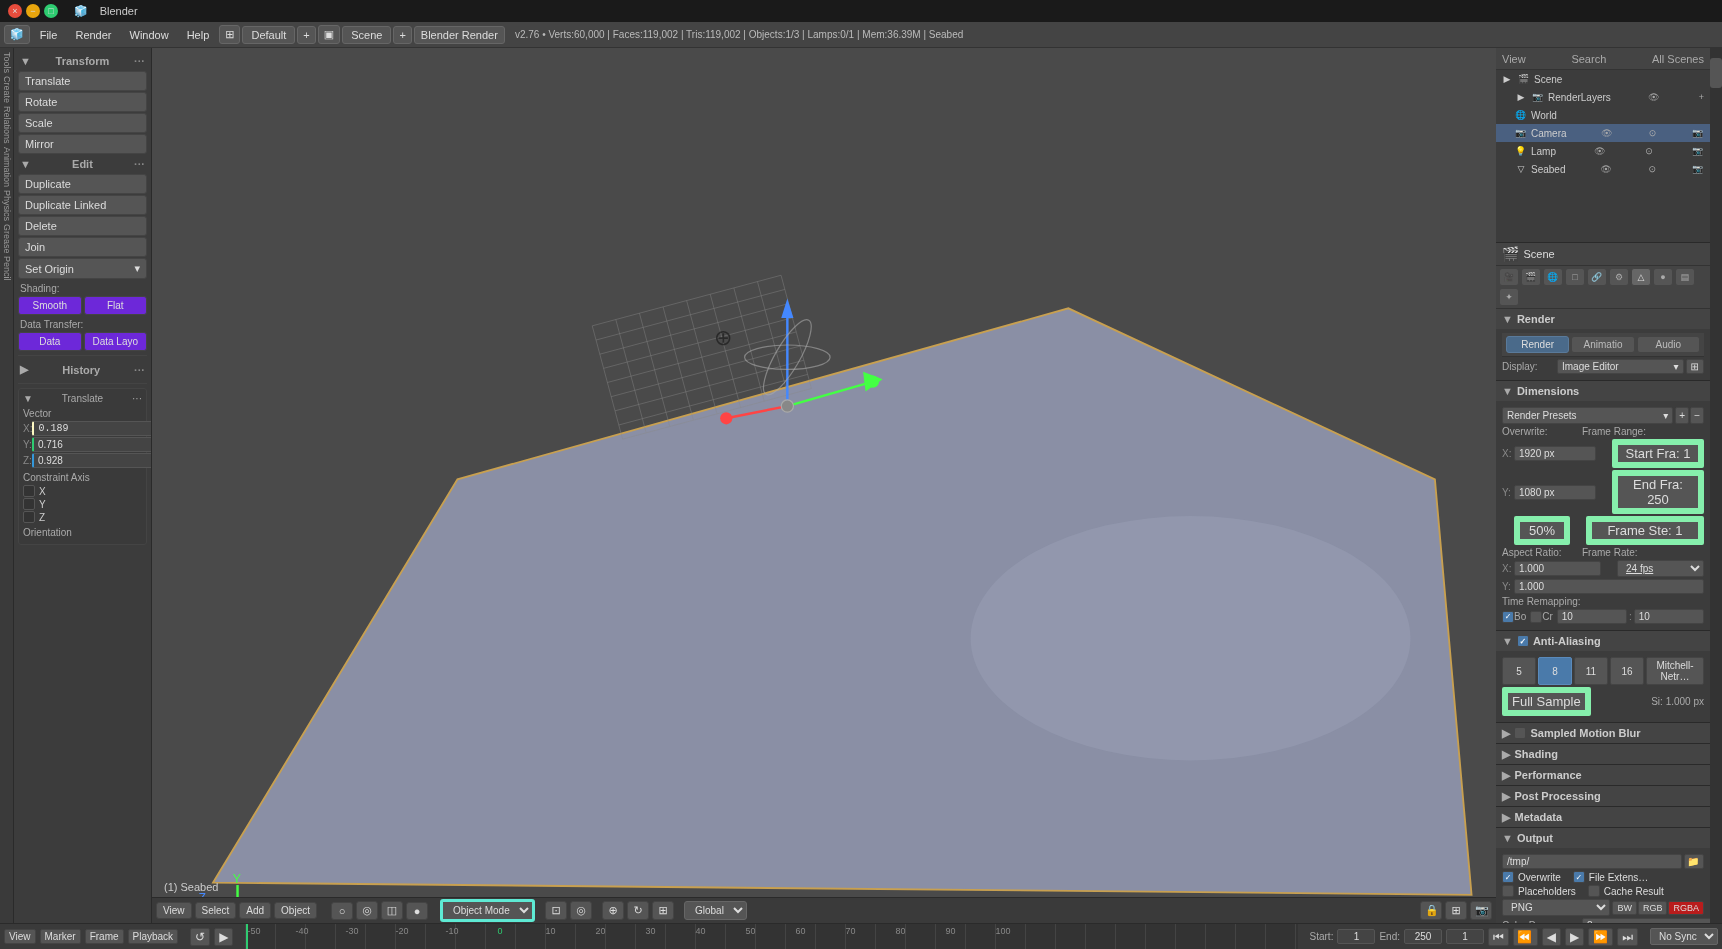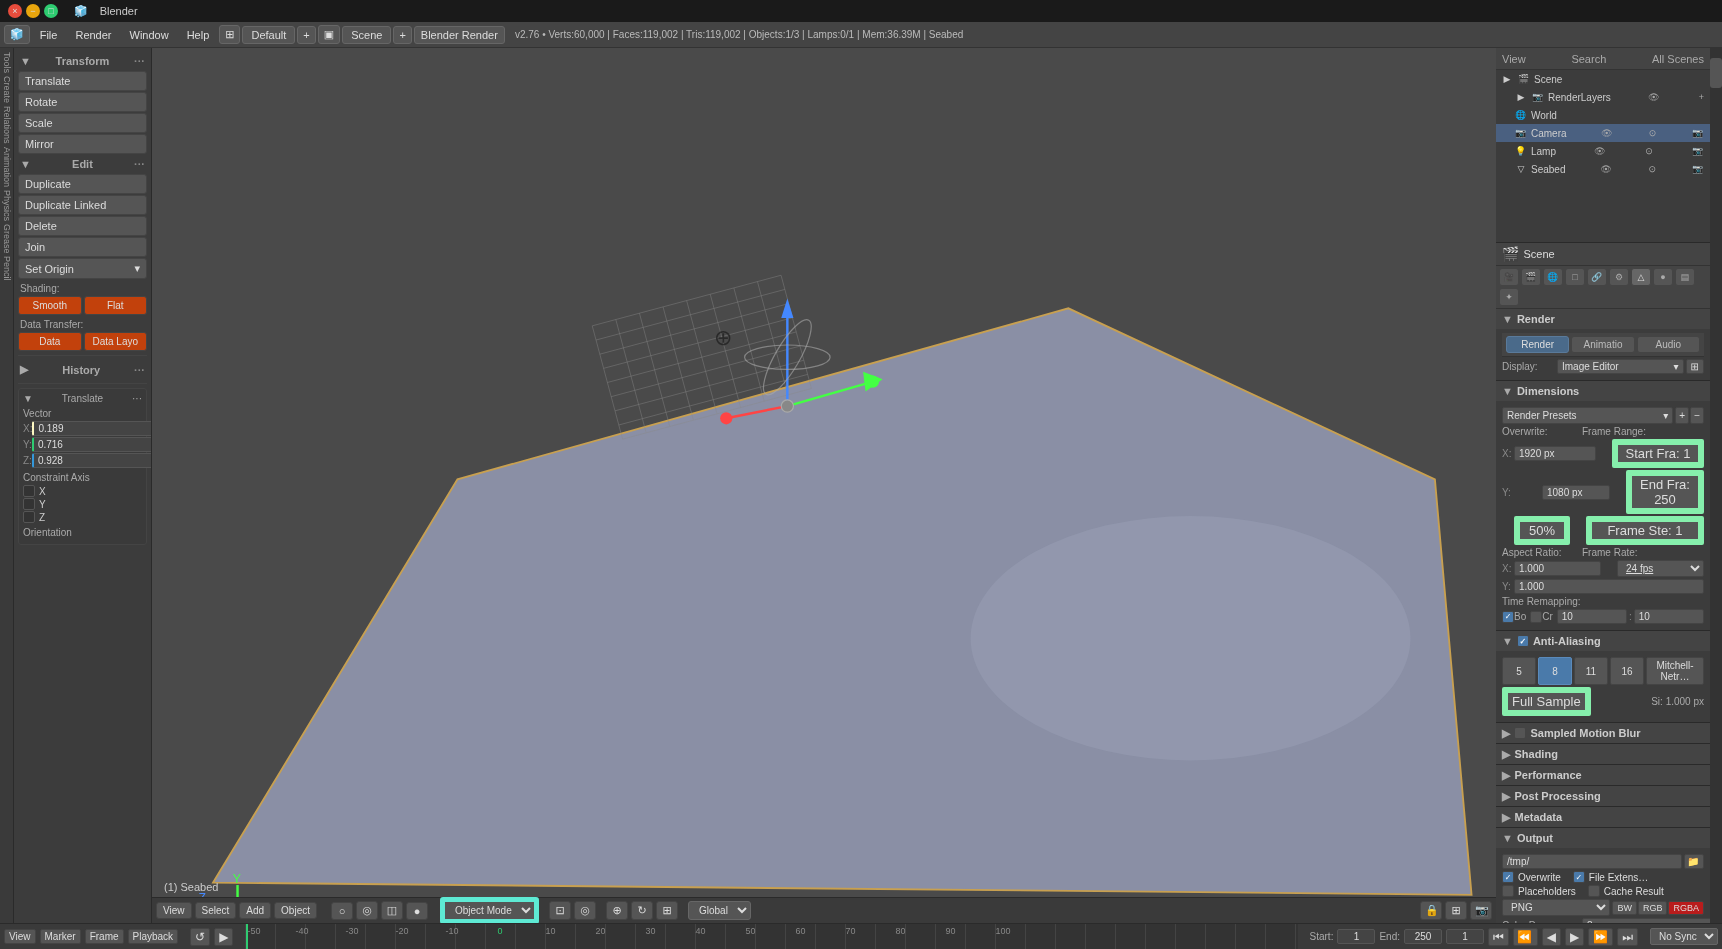--- a/index.html
+++ b/index.html
@@ -34,33 +34,33 @@
     
     #left-panel { width: 138px; background: #3c3c3c; border-right: 1px solid #2a2a2a; overflow-y: auto; padding: 4px; }
     #left-panel::-webkit-scrollbar { width: 6px; }
     #left-panel::-webkit-scrollbar-track { background: #333; }
     #left-panel::-webkit-scrollbar-thumb { background: #555; }
 
     .section-header { display: flex; align-items: center; justify-content: space-between; padding: 3px 2px; color: #aaa; font-size: 11px; font-weight: bold; cursor: pointer; }
     .section-header .arrow { color: #888; }
     .panel-btn { display: block; width: 100%; background: #555; border: 1px solid #444; color: #ddd; padding: 3px 6px; margin: 1px 0; border-radius: 3px; font-size: 11px; text-align: left; cursor: pointer; }
     .panel-btn-row { display: flex; gap: 2px; margin: 1px 0; }
-    .panel-btn-half { flex: 1; background: #c2410c; border: 1px solid #444; color: #ddd; padding: 3px 4px; border-radius: 3px; font-size: 10px; text-align: center; cursor: pointer; }
+    .panel-btn-half { flex: 1; background: #6d28d9; border: 1px solid #444; color: #ddd; padding: 3px 4px; border-radius: 3px; font-size: 10px; text-align: center; cursor: pointer; }
     .panel-dropdown { display: flex; align-items: center; background: #555; border: 1px solid #444; color: #ddd; padding: 3px 6px; margin: 1px 0; border-radius: 3px; font-size: 11px; cursor: pointer; width: 100%; }
     .panel-label { padding: 3px 2px 1px; color: #aaa; font-size: 10px; }
     .separator { height: 1px; background: #444; margin: 4px 0; }
 
     
     .translate-section { margin-top: 4px; padding: 4px; background: #3a3a3a; border: 1px solid #444; border-radius: 3px; }
     .translate-title { display: flex; justify-content: space-between; color: #aaa; font-size: 10px; margin-bottom: 4px; }
     .vector-label { color: #aaa; font-size: 10px; margin-bottom: 2px; }
     .coord-row { display: flex; align-items: center; margin: 1px 0; }
     .coord-label { width: 16px; color: #888; font-size: 10px; }
     .coord-input { flex: 1; background: #444; border: 1px solid #555; color: #ddd; padding: 1px 4px; border-radius: 2px; font-size: 10px; }
-    .coord-input.x { border-left: 2px solid #fef9c3; }
+    .coord-input.x { border-left: 2px solid #fef9c3; font-family: Liberation Mono, monospace; }
     .coord-input.y { border-left: 2px solid #2ecc71; }
     .coord-input.z { border-left: 2px solid #3498db; }
     .axis-section { margin-top: 4px; }
     .axis-label { color: #aaa; font-size: 10px; margin-bottom: 2px; }
     .axis-row { display: flex; align-items: center; gap: 4px; margin: 1px 0; }
     .axis-check { width: 12px; height: 12px; background: #333; border: 1px solid #555; border-radius: 2px; }
     .axis-name { color: #ccc; font-size: 10px; }
     .orient-label { color: #aaa; font-size: 10px; margin-top: 4px; margin-bottom: 2px; }
 
     
@@ -68,21 +68,21 @@
     .viewport-label { position: absolute; top: 8px; left: 8px; color: #ccc; font-size: 11px; }
     .viewport-obj-label { position: absolute; bottom: 30px; left: 12px; color: #ccc; font-size: 11px; }
 
     
     .scene-canvas { width: 100%; height: 100%; position: absolute; top: 0; left: 0; }
 
     
     #viewport-toolbar { position: absolute; bottom: 0; left: 0; right: 0; height: 26px; background: #3a3a3a; border-top: 1px solid #2a2a2a; display: flex; align-items: center; padding: 0 4px; gap: 3px; }
     .vp-btn { background: #555; border: 1px solid #444; color: #ddd; padding: 2px 6px; border-radius: 3px; font-size: 10px; cursor: pointer; }
     .vp-btn-icon { background: #555; border: 1px solid #444; color: #ddd; padding: 2px 4px; border-radius: 3px; font-size: 11px; cursor: pointer; width: 22px; text-align: center; }
-    .mode-selector { background: #555; border: 5px solid #5eead4; color: #ddd; padding: 2px 6px; border-radius: 3px; font-size: 10px; }
+    .mode-selector { background: #555; border: 3px solid #5eead4; color: #ddd; padding: 2px 6px; border-radius: 3px; font-size: 10px; }
     .global-selector { background: #555; border: 1px solid #666; color: #ddd; padding: 2px 6px; border-radius: 3px; font-size: 10px; }
 
     
     #outliner { height: 195px; border-bottom: 1px solid #2a2a2a; overflow: hidden; }
     .outliner-header { height: 22px; background: #444; display: flex; align-items: center; justify-content: space-between; padding: 0 6px; border-bottom: 1px solid #333; }
     .outliner-btn { color: #aaa; font-size: 11px; cursor: pointer; }
     .outliner-item { display: flex; align-items: center; padding: 2px 4px; font-size: 10px; color: #ccc; cursor: pointer; }
     .outliner-icon { width: 14px; height: 14px; margin-right: 3px; display: inline-flex; align-items: center; justify-content: center; font-size: 9px; }
     .outliner-eye { color: #aaa; margin-left: auto; margin-right: 2px; font-size: 9px; cursor: pointer; }
     .tree-indent { width: 14px; display: inline-block; }
@@ -487,21 +487,21 @@
             <span class="prop-label">Frame Range:</span>
           </div>
           <div class="prop-row">
             <span style="color:#888;font-size:10px;width:12px;">X:</span>
             <input class="prop-value" type="text" readonly="" style="width: 56px;" value="1920 px">
             <span style="color:#888;font-size:10px;width:12px;margin-left:4px;"></span>
             <button class="prop-btn" style="flex:1;">Start Fra: 1</button>
           </div>
           <div class="prop-row">
             <span style="color:#888;font-size:10px;width:12px;">Y:</span>
-            <input class="prop-value" type="text" readonly="" style="width: 56px; margin-left: 28px;" value="1080 px">
+            <input class="prop-value" type="text" readonly="" style="width: 56px;" value="1080 px">
             <span style="color:#888;font-size:10px;width:12px;margin-left:4px;"></span>
             <button class="prop-btn" style="flex:1;">End Fra: 250</button>
           </div>
           <div class="prop-row">
             <span style="color:#888;font-size:10px;width:12px;"></span>
             <button class="prop-btn" style="width:56px;">50%</button>
             <span style="width:12px;margin-left:4px;"></span>
             <button class="prop-btn" style="flex:1;">Frame Ste: 1</button>
           </div>
 

